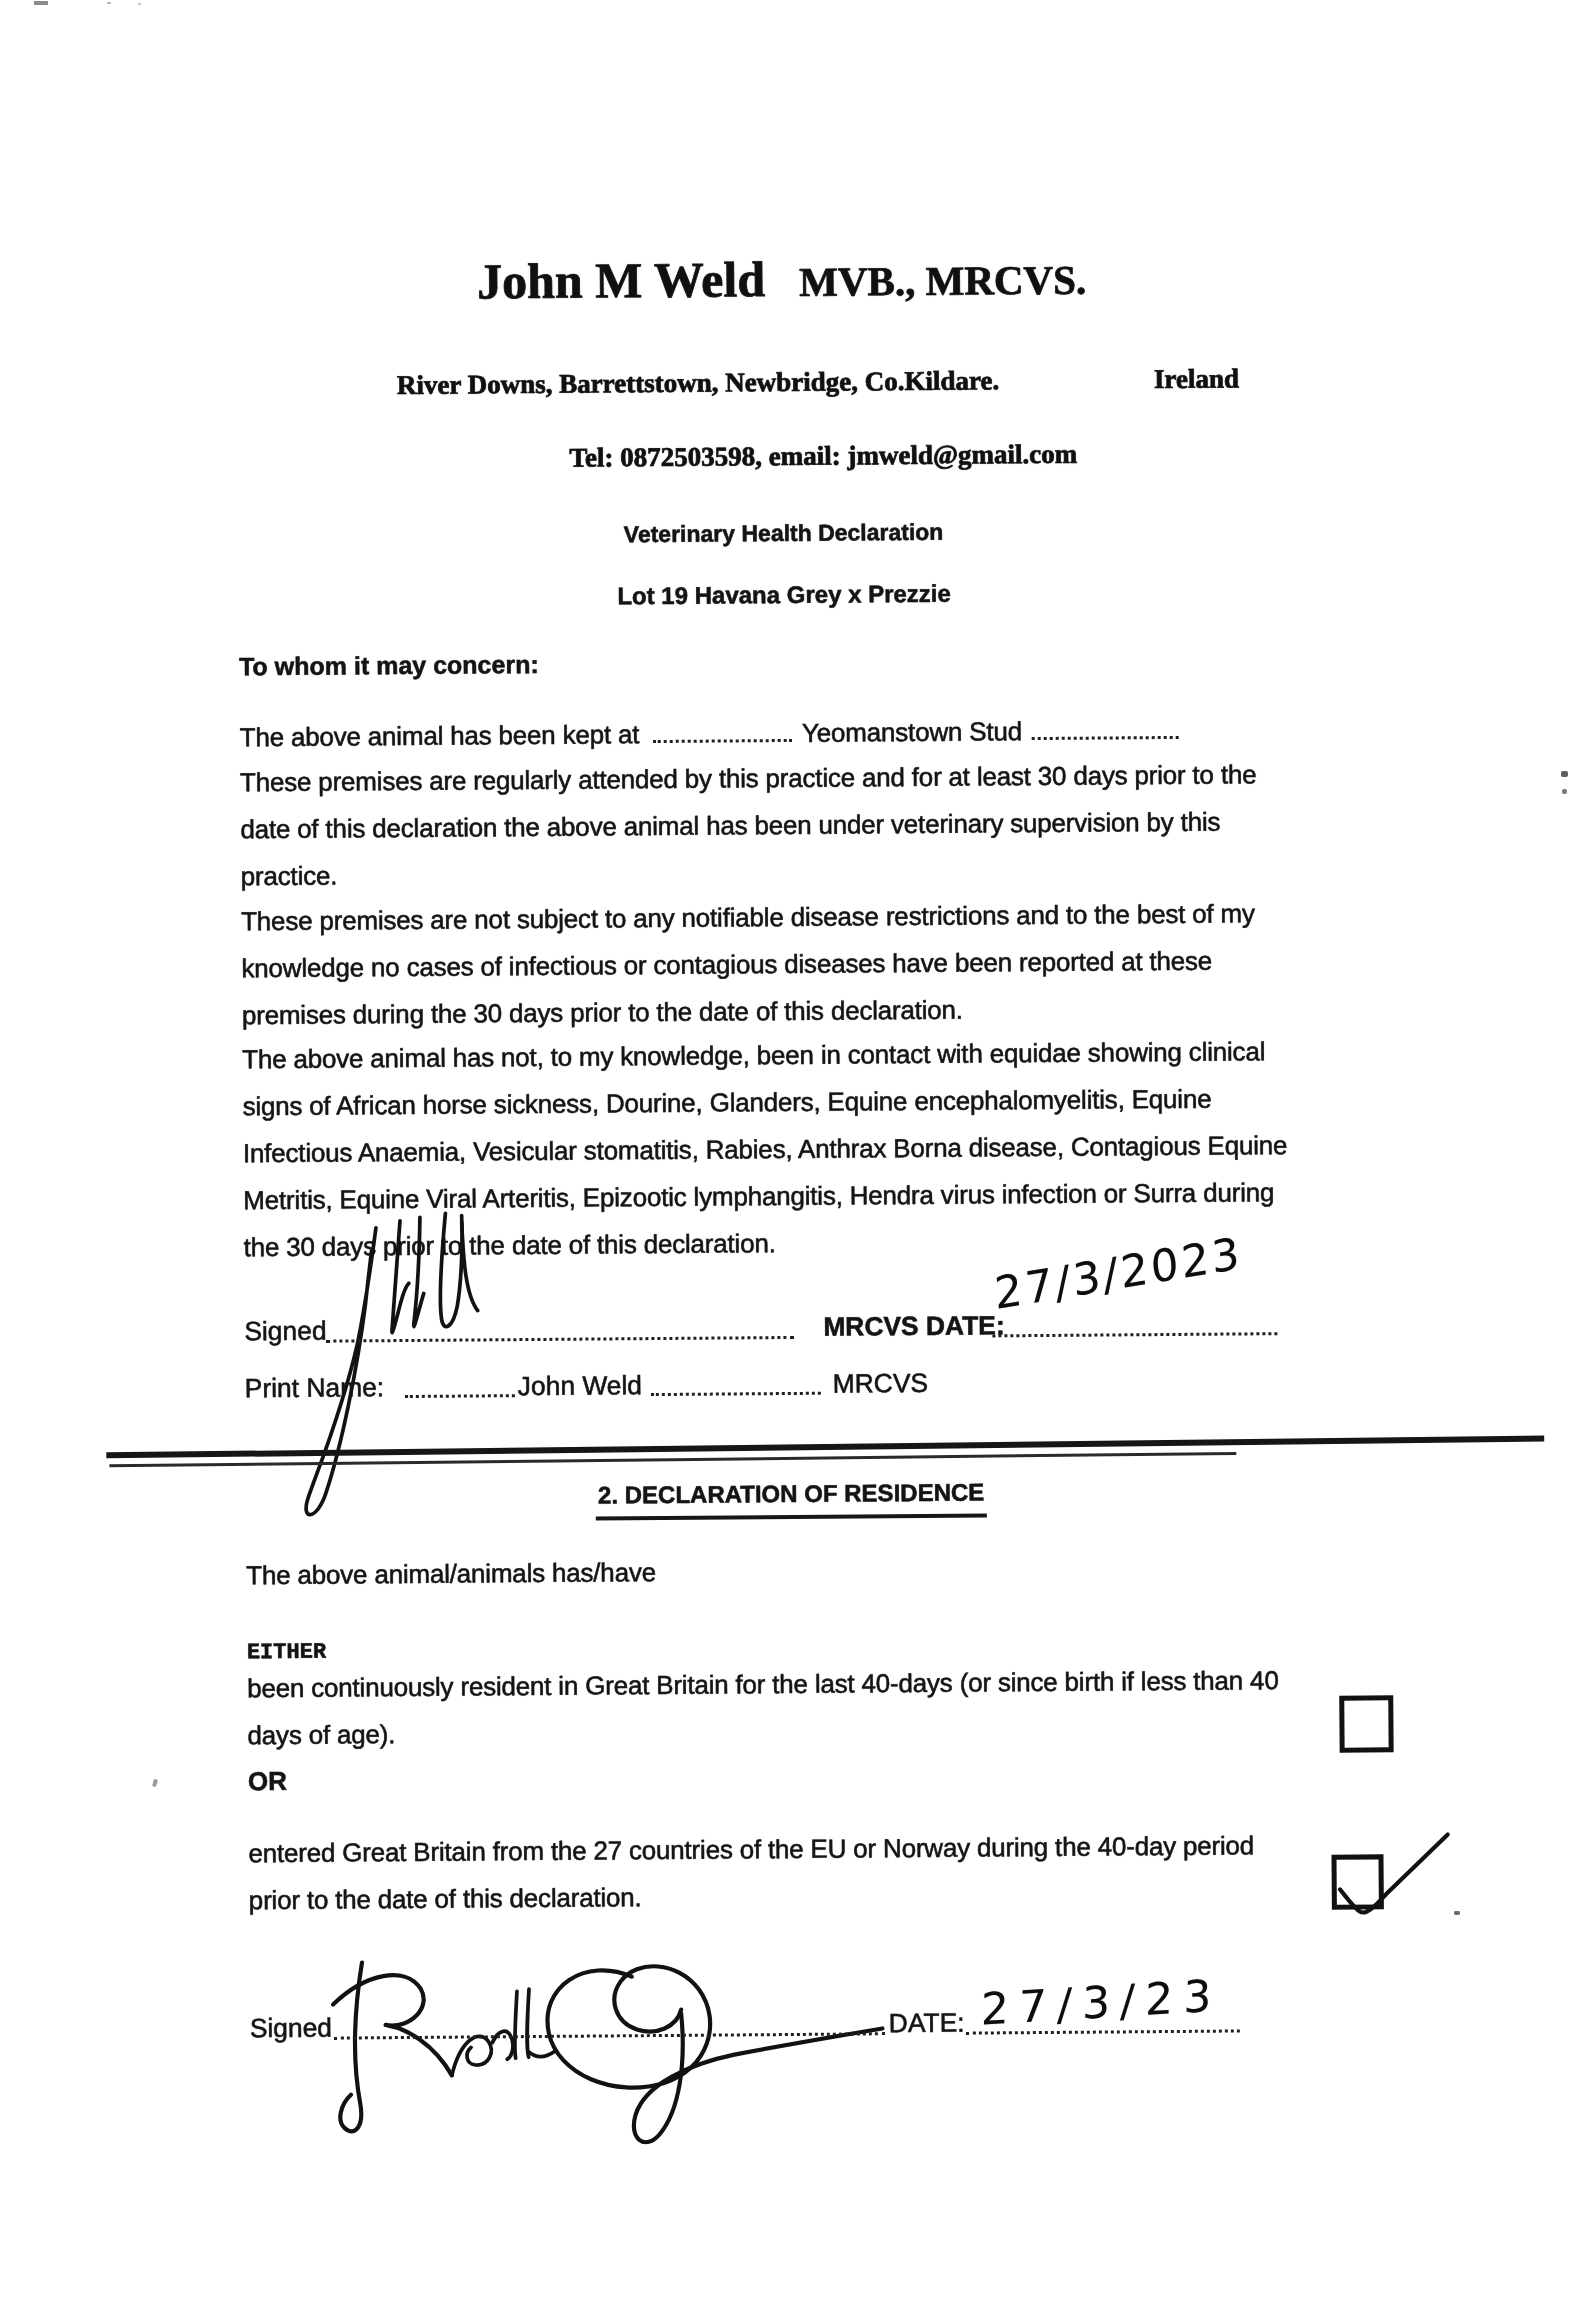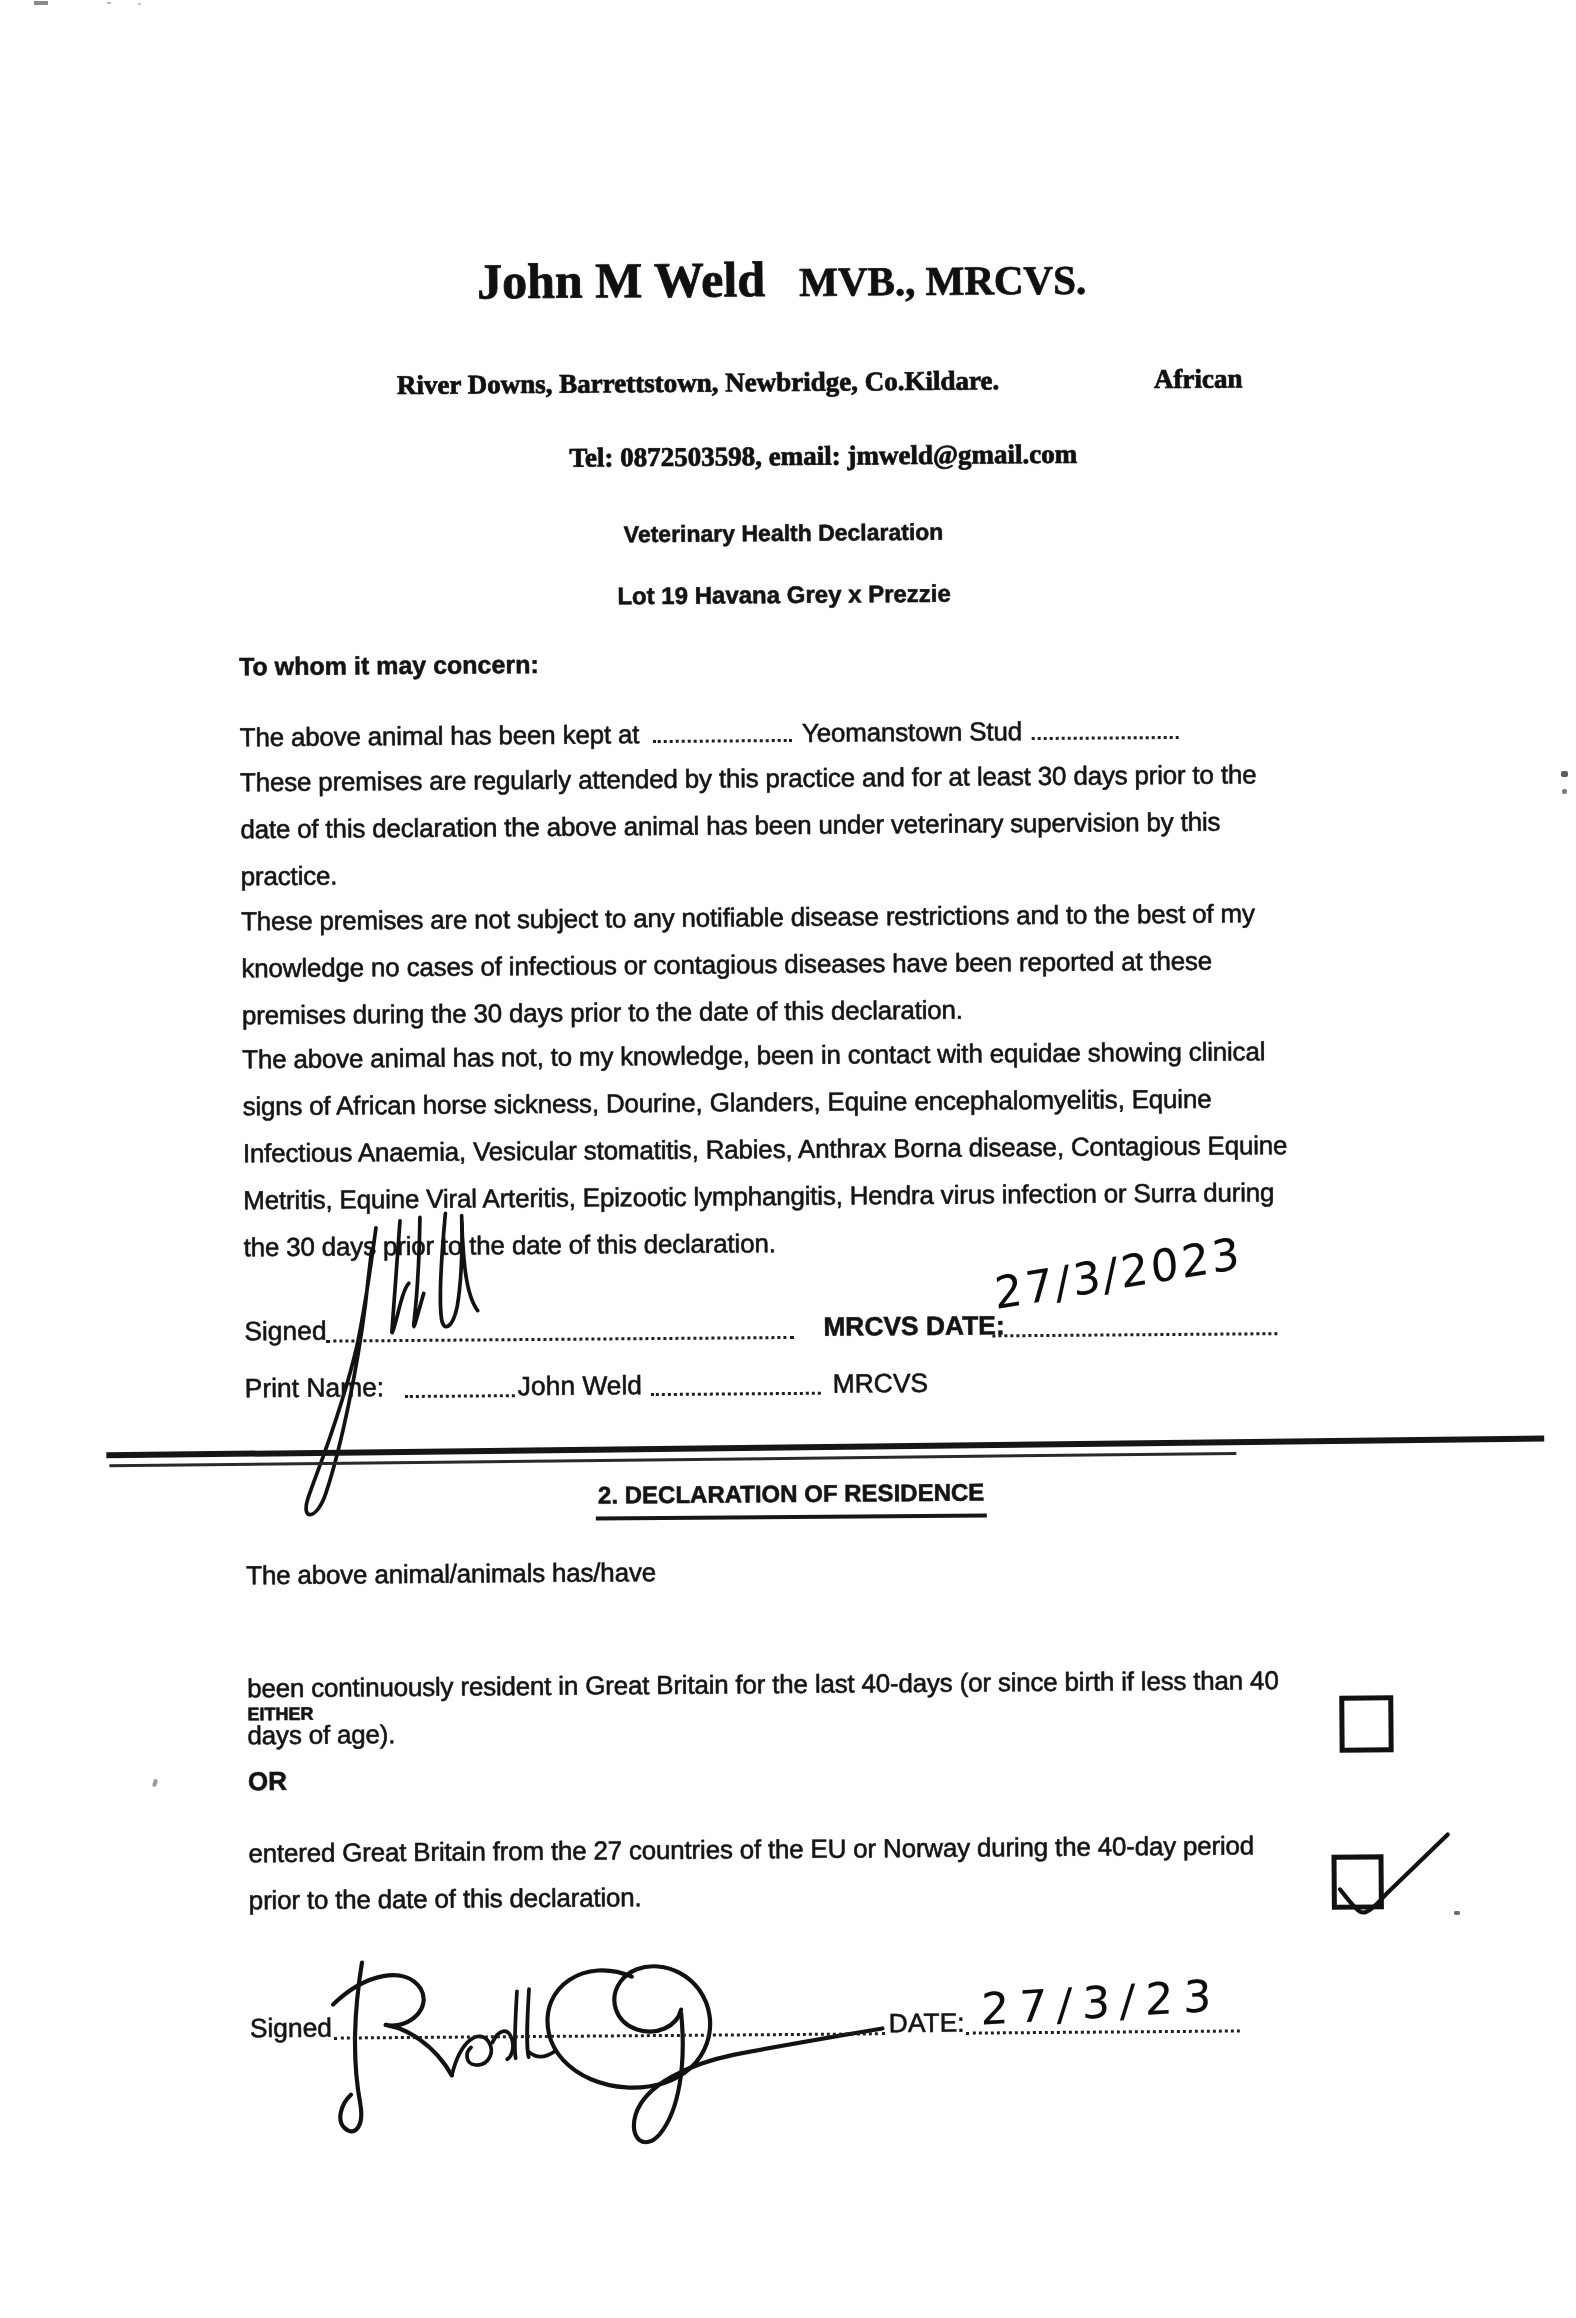--- a/index.html
+++ b/index.html
@@ -38,21 +38,21 @@
   <div class="artifact" style="left:153px;top:1779px;width:4.2px;height:8.3px;background:#9a9a9a;transform:rotate(18deg);border-radius:1.9px;"></div>
   <div class="artifact" style="left:1454px;top:1911px;width:5.6px;height:3.7px;background:#6e6e6e;border-radius:1.4px;"></div>
 
   <div id="sheet">
 
     <div class="abs center" style="top:250px;">
       <span class="ink-serif" style="font-size:50px;">John M Weld</span>
       <span class="ink-serif" style="font-size:41px;margin-left:32px;">MVB., MRCVS.</span>
     </div>
     <div class="abs ink-serif" style="left:403px;top:367px;font-size:27px;">River Downs, Barrettstown, Newbridge, Co.Kildare.</div>
-    <div class="abs ink-serif" style="left:1160px;top:367px;font-size:27px;">African</div>
+    <div class="abs ink-serif" style="left:1160px;top:367px;font-size:27px;">Ireland</div>
     <div class="abs ink-serif" style="left:575px;top:441px;font-size:27px;">Tel: 0872503598, email: jmweld@gmail.com</div>
 
     <div class="abs center ink bold" style="top:520px;font-size:23px;">Veterinary Health Declaration</div>
     <div class="abs center ink" style="top:581px;font-size:24px;font-weight:600;">Lot 19 Havana Grey x Prezzie</div>
 
     <div class="abs ink bold" style="left:243px;top:648px;font-size:25px;">To whom it may concern:</div>
 
     <div class="abs ink body-txt" style="left:243px;top:710px;white-space:nowrap;">
       <span>The above animal has been kept at</span>
       <span class="dots" style="width:139px;margin:0 3.7px 0 6.5px;"></span>
@@ -102,21 +102,21 @@
 
     <div class="divider" style="left:104px;top:1447px;width:1438px;border-top:6px solid #161616;transform:rotate(-0.22deg);"></div>
     <div class="divider" style="left:107px;top:1459px;width:1127px;border-top:3.7px solid #2a2a2a;transform:rotate(-0.18deg);"></div>
 
     <div class="abs center" style="top:1480px;">
       <span class="ink bold" style="font-size:24px;display:inline-block;border-bottom:4.6px solid #161616;padding:0 2.8px 6.5px 2.8px;">2. DECLARATION OF RESIDENCE</span>
     </div>
 
     <div class="abs ink body-txt" style="left:243px;top:1548px;">The above animal/animals has/have</div>
 
-    <div class="abs ink bold" style="left:243px;top:1700px;font-size:18px;">EITHER</div>
+    <div class="abs ink bold" style="left:243px;top:1636px;font-size:22px;font-family:Liberation Mono, monospace;">EITHER</div>
 
     <div class="abs ink body-txt" style="left:243px;top:1661px;">
       <div class="pline">been continuously resident in Great Britain for the last 40-days (or since birth if less than 40</div>
       <div class="pline">days of age).</div>
     </div>
     <div class="checkbox" style="left:1335px;top:1700px;width:44px;height:47px;"></div>
 
     <div class="abs ink bold" style="left:243px;top:1762px;font-size:26px;text-align:center;">OR</div>
 
     <div class="abs ink body-txt" style="left:243px;top:1826px;">

